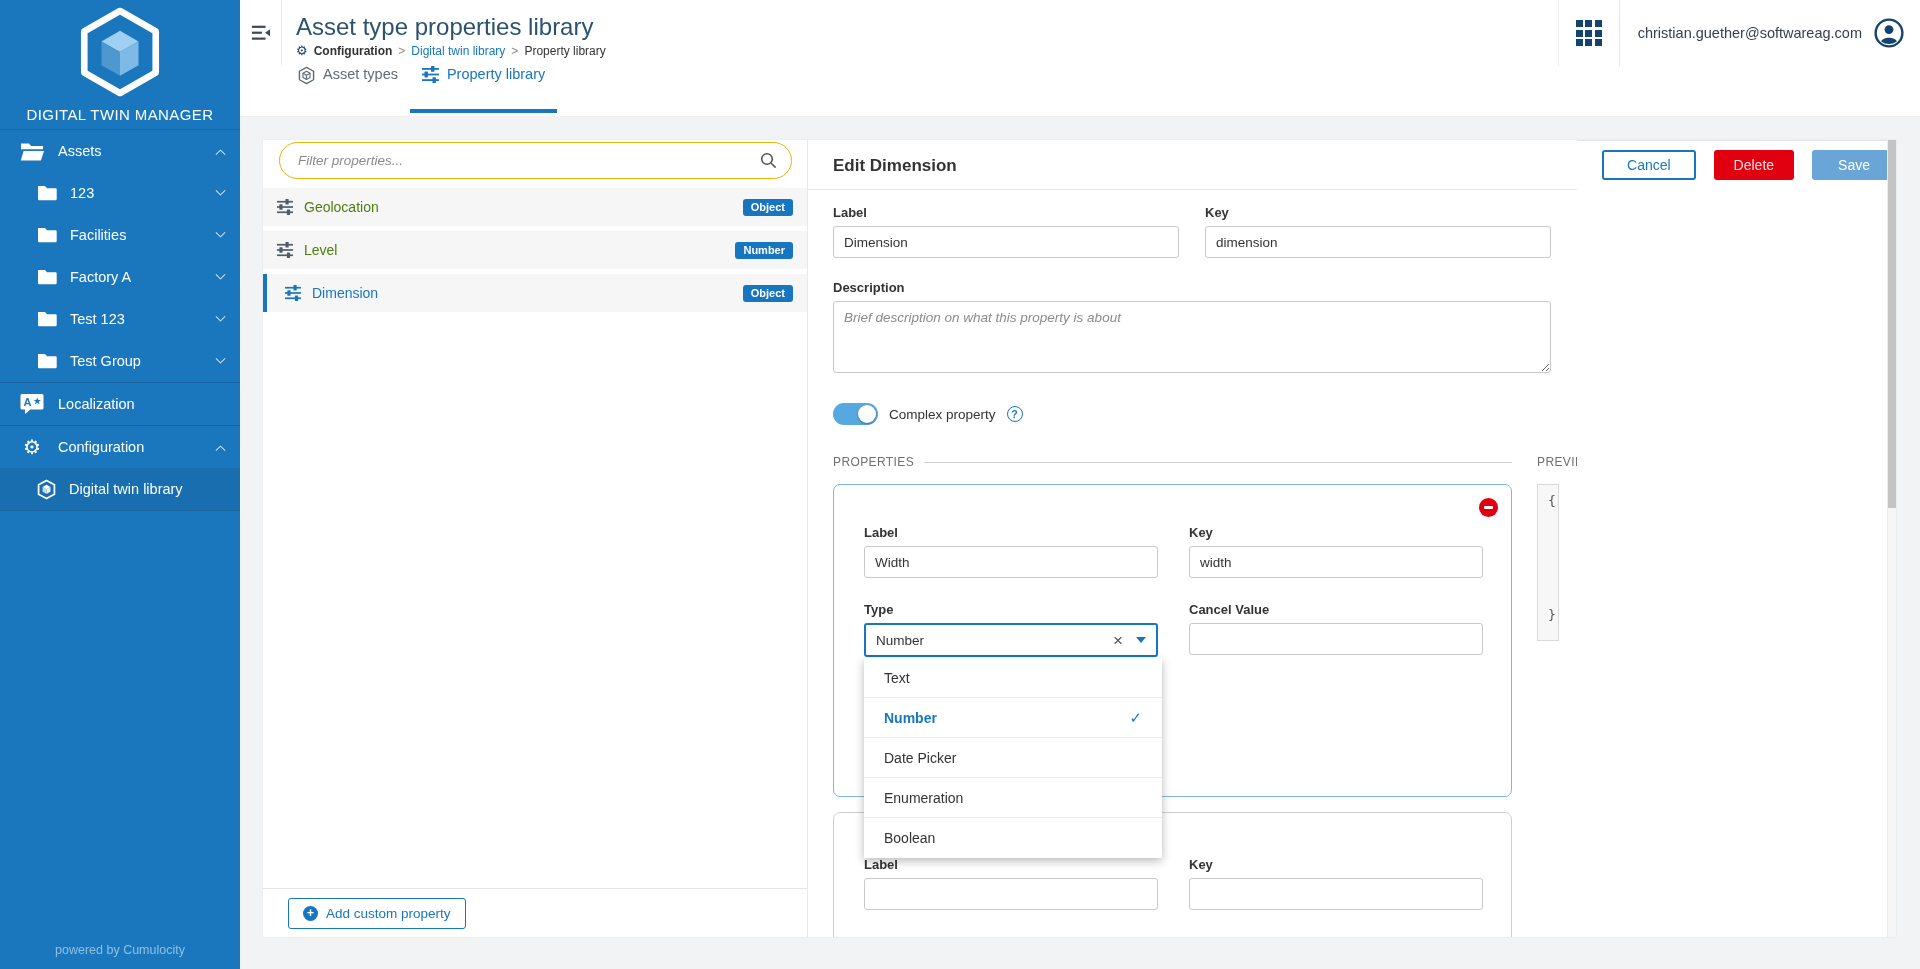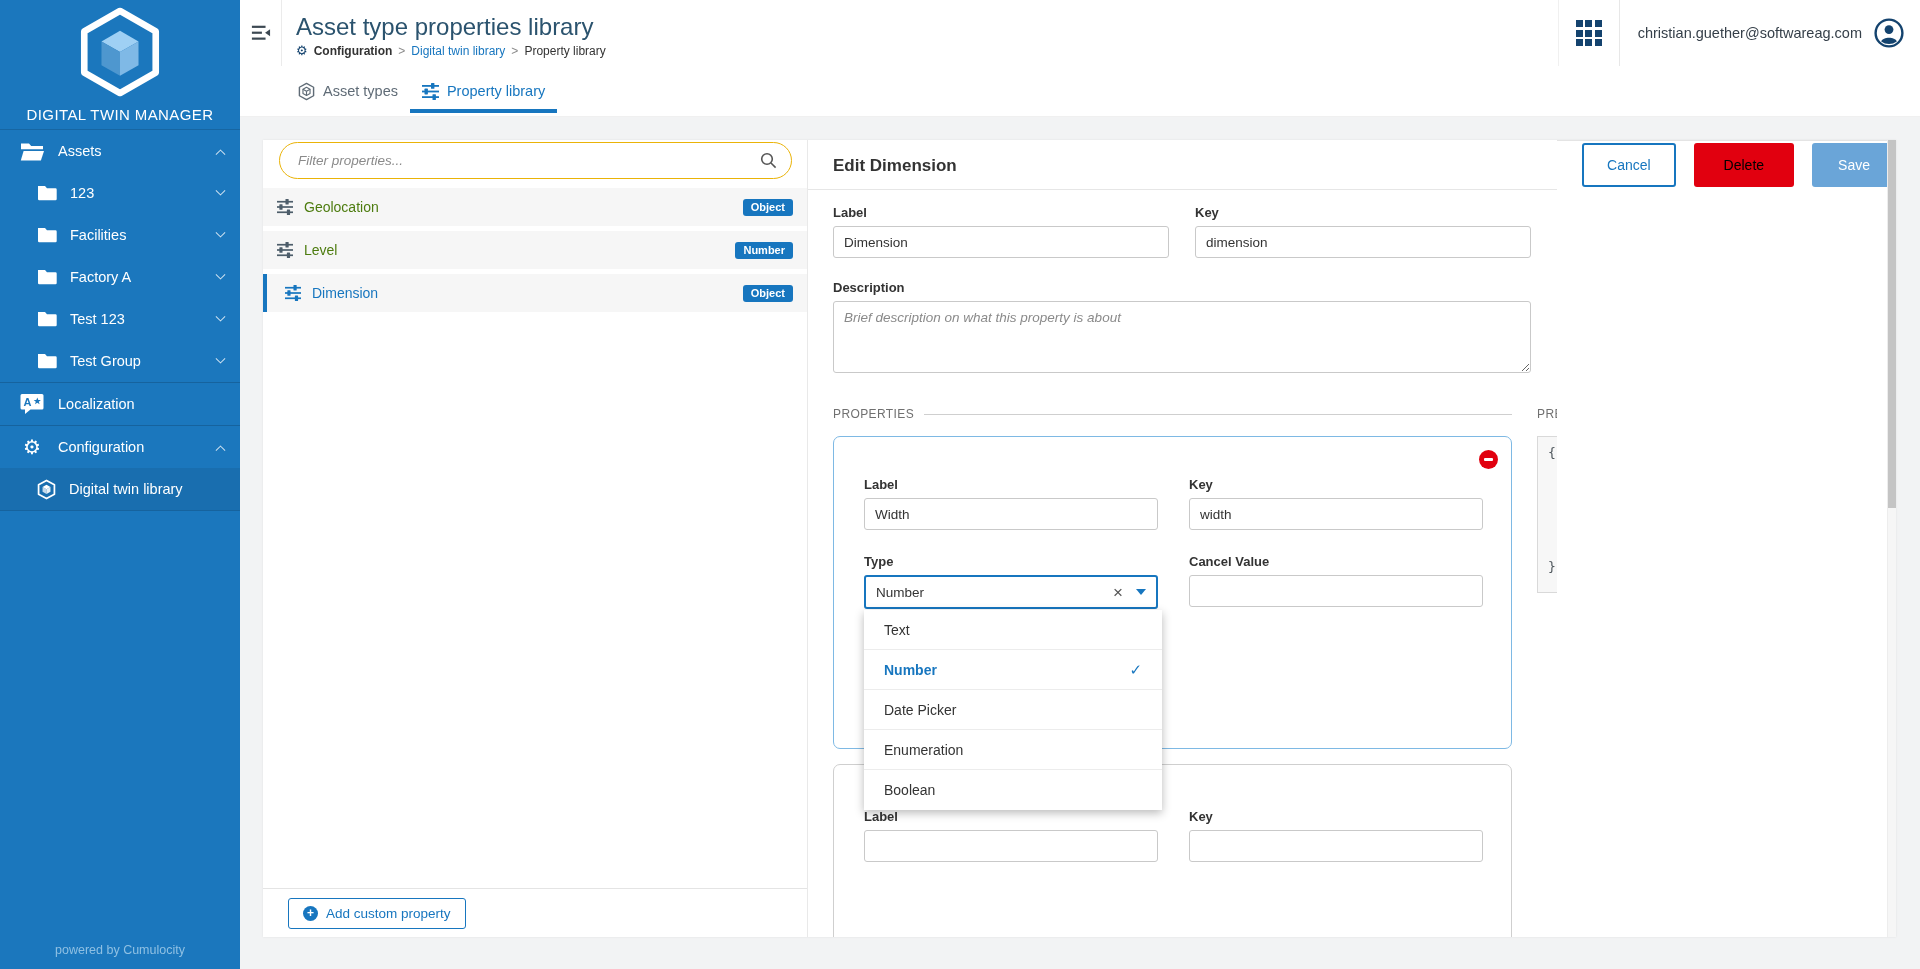--- a/index.html
+++ b/index.html
@@ -36,21 +36,21 @@
   .breadcrumb .bc-sep { color:#8a8a8a; }
   .breadcrumb .bc-link { color:#1776bf; cursor:pointer; }
   .topbar-right { margin-left:auto; display:flex; height:100%; }
   .grid-btn { width:62px; height:100%; display:flex; align-items:center; justify-content:center; border-left:1px solid #f0f0f0; border-right:1px solid #e7e7e7; cursor:pointer; }
   .grid-icon { display:grid; grid-template-columns:repeat(3,7px); grid-gap:2.5px; }
   .grid-icon span { width:7px; height:7px; background:#14436e; }
   .user-area { display:flex; align-items:center; gap:12px; padding:0 16px 0 18px; cursor:pointer; }
   .user-email { font-size:14.5px; color:#36404a; }
 
   .tabbar { height:51px; background:#fff; display:flex; align-items:stretch; padding-left:46px; border-bottom:1px solid #f0f0f0; flex-shrink:0; }
-  .tab { display:flex; align-items:center; gap:8px; font-size:14.5px; color:#5f6b76; padding:0 12px; position:relative; cursor:pointer; }
+  .tab { display:flex; align-items:flex-start; gap:8px; font-size:14.5px; color:#5f6b76; padding:0 12px; position:relative; cursor:pointer; }
   .tab.active { color:#1776bf; }
   .tab.active::after { content:""; position:absolute; left:0; right:0; bottom:3px; height:4px; background:#1776bf; }
 
   
   .content { flex:1; min-height:0; background:#f2f3f4; padding:23px 24px 32px 23px; display:flex; }
   .workspace { flex:1; min-width:0; background:#fff; display:flex; position:relative; box-shadow:0 0 2px rgba(0,0,0,.08); }
 
   
   .list-panel { width:545px; flex-shrink:0; border-right:1px solid #e9e9e9; display:flex; flex-direction:column; }
   .list-body { flex:1; padding-top:2px; overflow:hidden; }
@@ -105,23 +105,23 @@
   .option.selected { color:#1776bf; font-weight:700; }
   .option .check { margin-left:auto; color:#1776bf; font-size:15px; font-weight:400; }
 
   .card.secondary { border-color:#cfcfcf; height:200px; padding-top:14px; }
   .card.secondary .card-grid { margin-top:30px; }
 
   .preview-box { margin-top:15px; background:#f7f7f7; border:1px solid #d9d9d9; padding:6px 10px; height:157px; overflow:hidden; }
   .preview-box pre { margin:0; font-family:"DejaVu Sans Mono", monospace; font-size:13px; line-height:19px; color:#4d555b; }
 
   .form-footer { height:49px; border-top:1px solid #e4e4e4; background:#fff; display:flex; align-items:center; gap:18px; padding-left:25px; flex-shrink:0; position:relative; z-index:40; }
-  .btn { height:44px; border-radius:3px; font-size:14px; display:flex; align-items:center; justify-content:center; cursor:pointer; font-family:inherit; border:none; }
+  .btn { height:30px; border-radius:3px; font-size:14px; display:flex; align-items:center; justify-content:center; cursor:pointer; font-family:inherit; border:none; }
   .btn-cancel { border:2px solid #1776bf; color:#1776bf; background:#fff; padding:0 23px; }
-  .btn-delete { background:#e1000f; color:#000000; padding:0 30px; }
+  .btn-delete { background:#e1000f; color:#e5e5e5; padding:0 20px; }
   .btn-save { background:#6aa5d8; color:#fff; padding:0 26px; }
 
   .scrollbar { position:absolute; top:0; right:0; width:9px; height:100%; background:#f6f6f6; border-left:1px solid #ededed; z-index:70; }
   .scroll-thumb { position:absolute; top:0; right:0; width:8px; height:368px; background:#c4c4c4; }
 </style>
 </head>
 <body>
 
 <div class="app">
 
@@ -360,20 +360,27 @@
                 <label class="field-label">Key</label>
                 <input class="text-input" type="text" value="dimension" style="">
               </div>
             </div>
 
             <div class="desc-block">
               <label class="field-label">Description</label>
               <textarea placeholder="Brief description on what this property is about" style=""></textarea>
             </div>
 
+            <div class="toggle-row">
+              <div class="toggle">
+                  <div class="knob"></div>
+                </div>
+              <span class="toggle-label">Complex property</span>
+              <span class="help-icon">?</span>
+            </div>
 
             <div class="columns">
               <div class="col-left">
                 <div class="section-head">PROPERTIES</div>
 
                 <div class="card">
                   <div class="minus-btn"></div>
                   <div class="card-grid">
                     <div>
                       <label class="field-label">Label</label>

